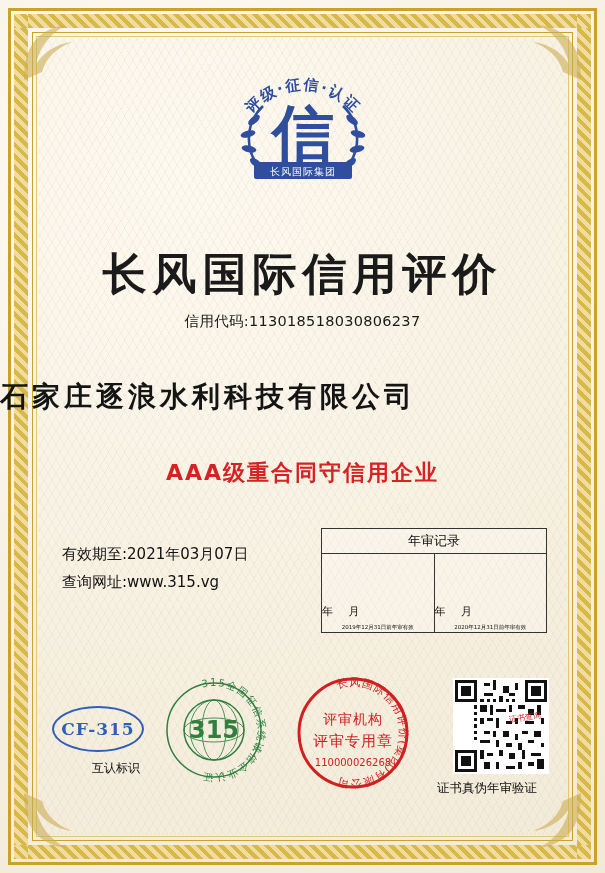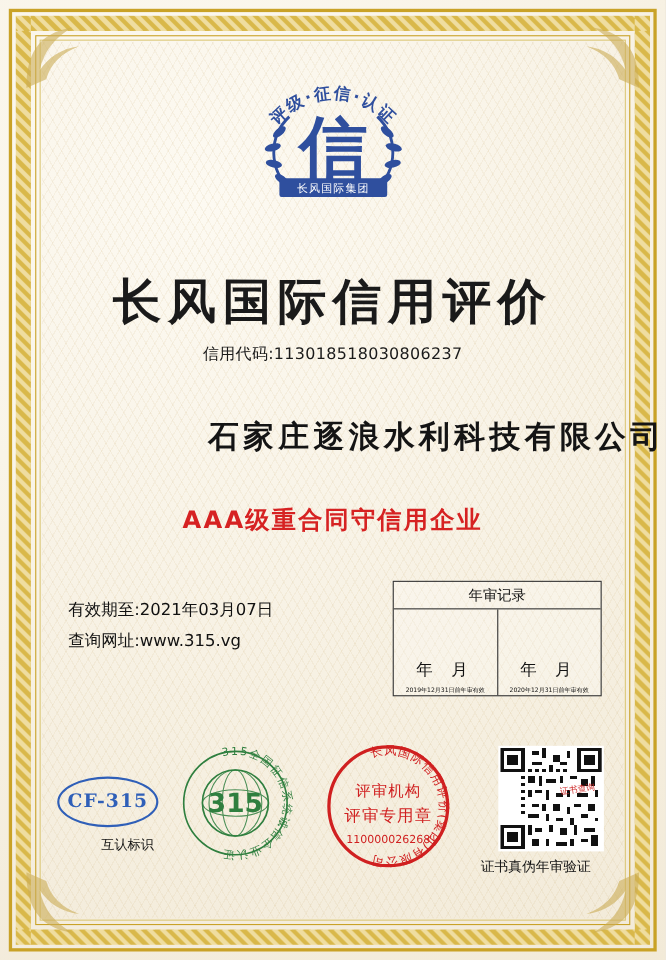--- a/index.html
+++ b/index.html
@@ -79,27 +79,26 @@
   .code-line{
     position:absolute;top:312px;left:0;right:0;
     text-align:center;
     font-size:14.5px;
     color:#1a1a1a;
     letter-spacing:.3px;
     font-family:"DejaVu Sans", sans-serif;
   }
   .company{
     position:absolute;top:378px;left:0;right:0;
-    text-align:right;
+    text-align:left;
     font-size:28px;
     font-weight:bold;
     letter-spacing:4px;
     color:#141414;
     font-family:Liberation Mono, monospace;
-    padding-left:20px;
   }
   .grade{
     position:absolute;top:458px;left:0;right:0;
     text-align:center;
     font-size:22px;
     font-weight:bold;
     letter-spacing:2px;
     color:#d62222;
     font-family:"DejaVu Sans", serif;
   }
@@ -108,21 +107,21 @@
     position:absolute;left:62px;top:540px;
     font-size:15px;
     line-height:28px;
     color:#111;
     font-family:"DejaVu Sans", sans-serif;
   }
   .info div{white-space:nowrap;}
   
   .review{
     position:absolute;right:58px;top:528px;
-    width:190px;
+    width:226px;
     border:1.2px solid #333;
     box-sizing:border-box;
     background:rgba(255,255,255,.25);
   }
   .review-head{
     text-align:center;
     font-size:13px;
     padding:3px 0 3px;
     border-bottom:1.2px solid #333;
     font-family:"DejaVu Sans", sans-serif;
@@ -130,21 +129,21 @@
   }
   .review-body{display:flex;height:78px;}
   .review-cell{
     flex:1;
     position:relative;
     box-sizing:border-box;
   }
   .review-cell + .review-cell{border-left:1.2px solid #333;}
   .rc-ym{
     position:absolute;bottom:13px;left:0;right:0;
-    text-align:center;font-size:15px;color:#111;
+    font-size:11px;color:#111;
     font-family:"DejaVu Sans", sans-serif;
     letter-spacing:6px;
   }
   .rc-note{
     position:absolute;bottom:1px;left:0;right:0;
     text-align:center;font-size:5.5px;color:#111;
     font-family:"DejaVu Sans", sans-serif;
   }
   
   .seal-cf{

